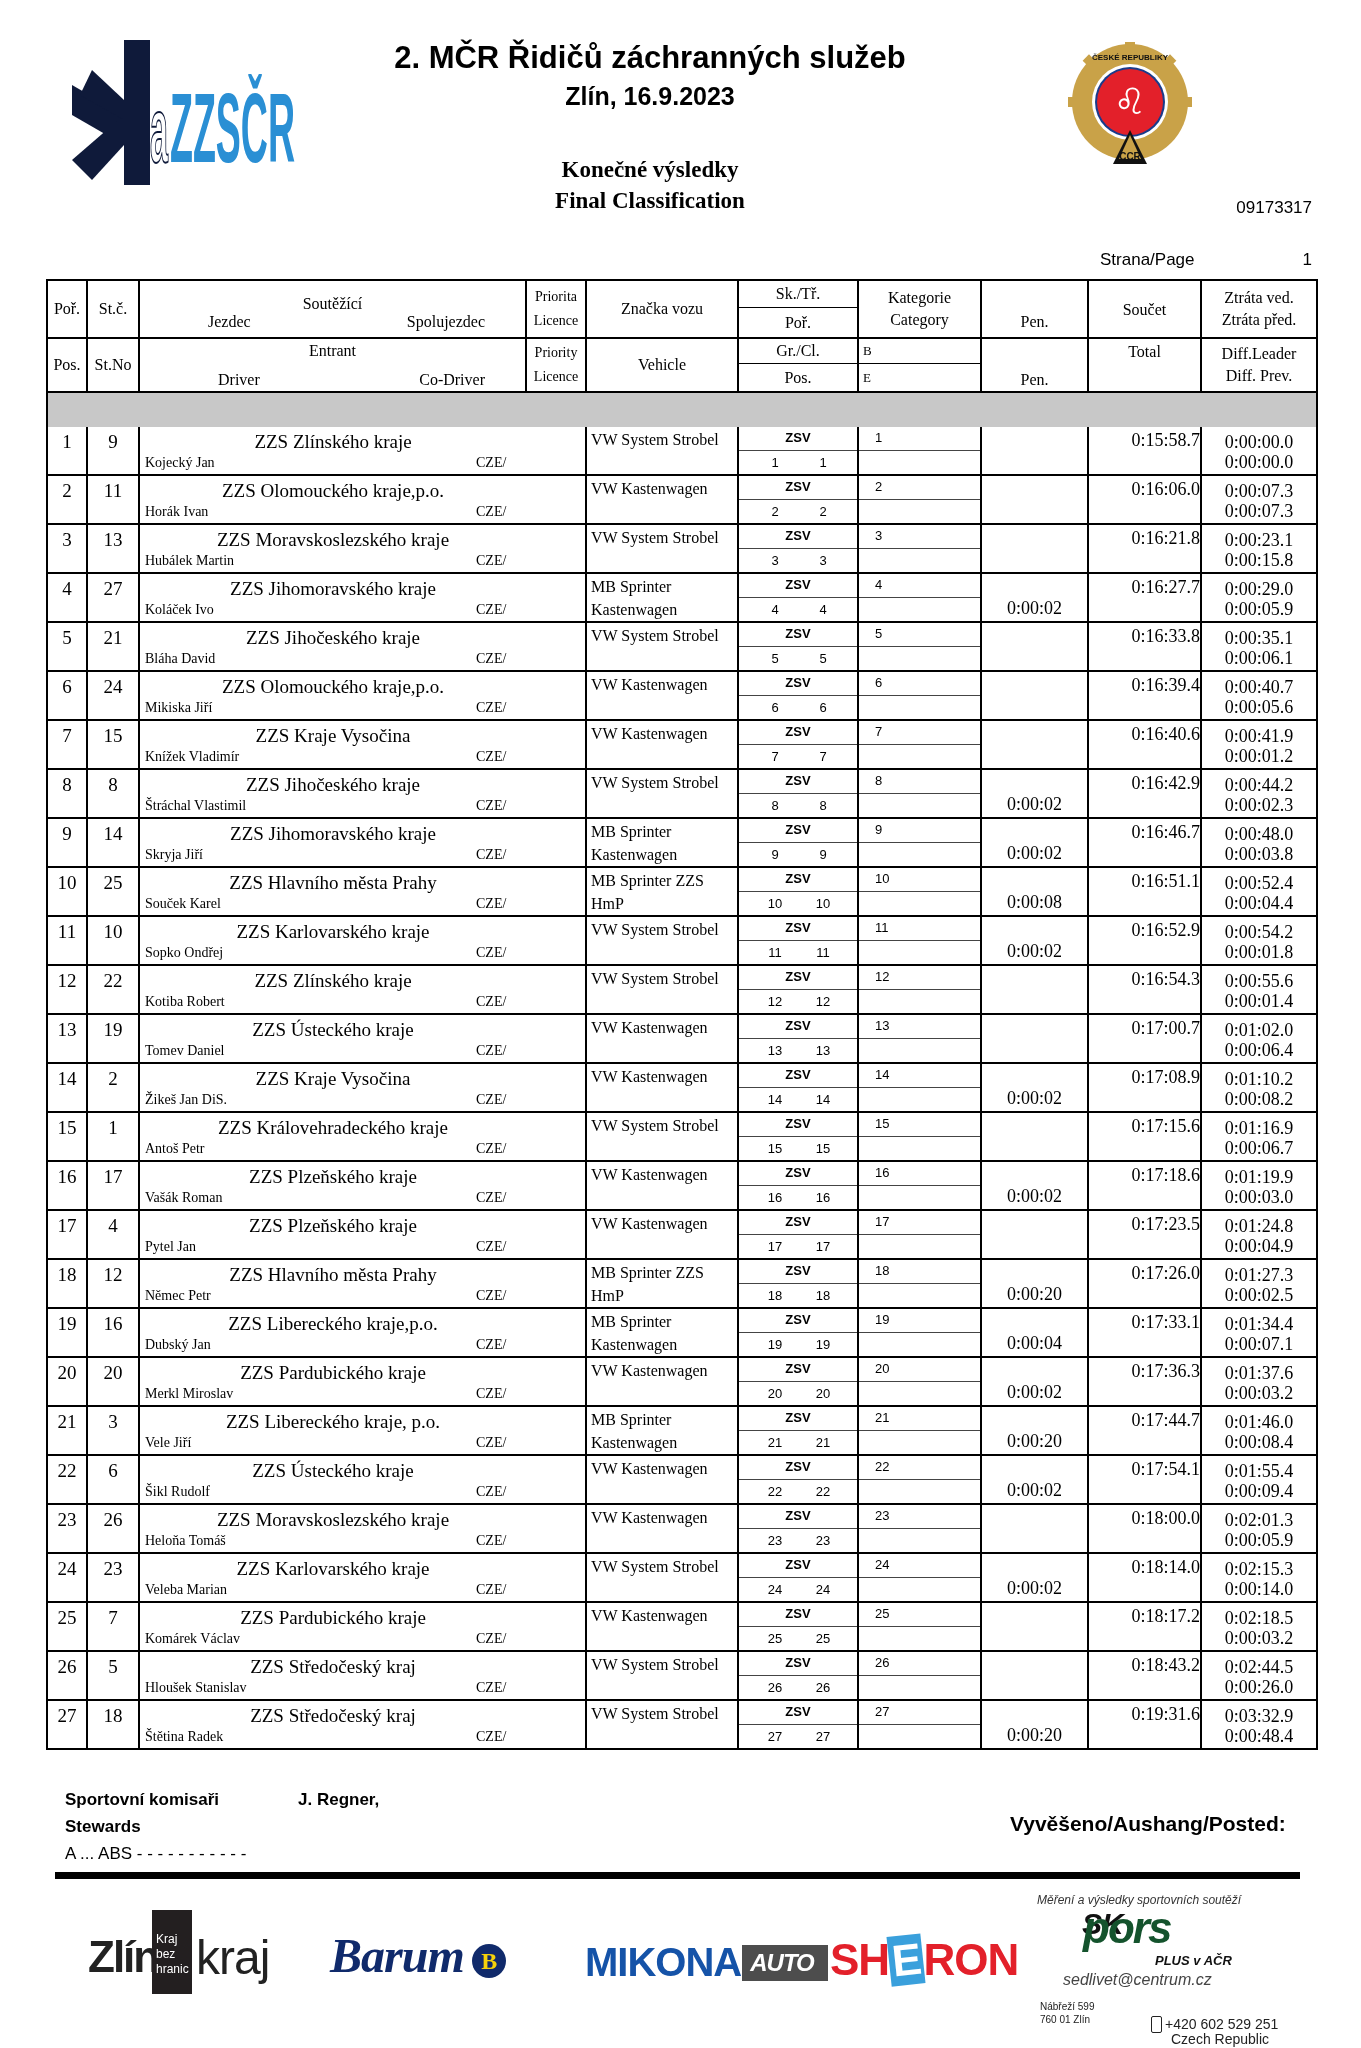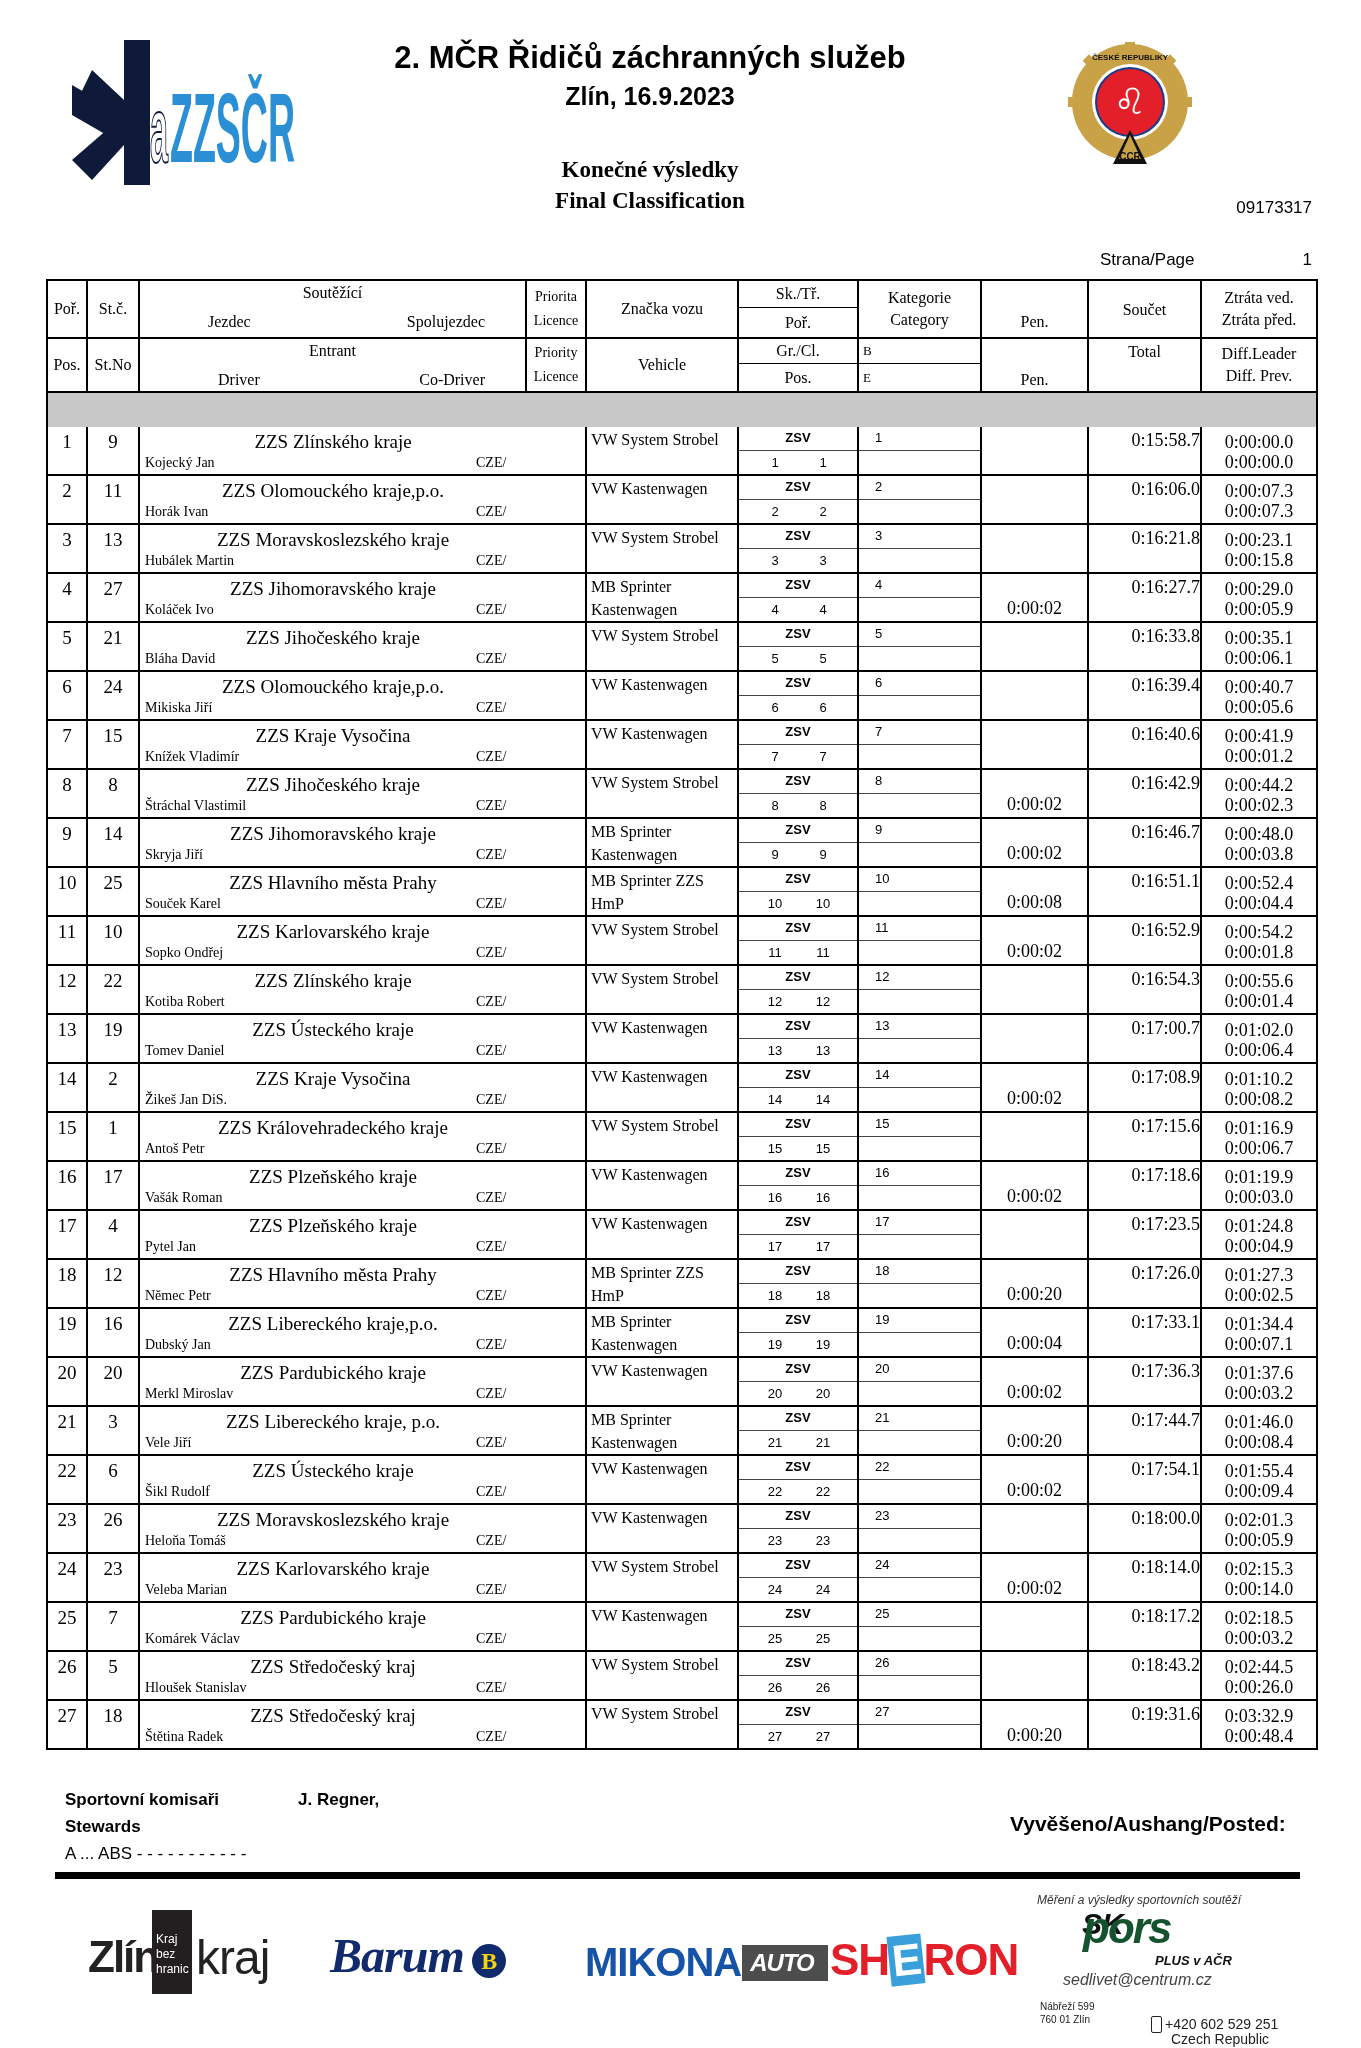--- a/index.html
+++ b/index.html
@@ -135,21 +135,21 @@
         <col style="width:123px">
         <col style="width:107px">
       <col style="width:113px">
         <col style="width:116px">
     </colgroup>
     <tbody>
       <tr class="hdr">
         <td rowspan="2" style="height:56px">Poř.</td>
         <td rowspan="2">St.č.</td>
         <td rowspan="2" style="position:relative">
-          <div style="position:absolute;top:3px;left:0;right:0;">Soutěžící</div>
+          <div style="position:absolute;top:14px;left:0;right:0;">Soutěžící</div>
           <div style="position:absolute;bottom:6px;left:68px">Jezdec</div>
           <div style="position:absolute;bottom:6px;right:40px">Spolujezdec</div>
         </td>
         <td rowspan="2" class="sub">
           <div>Priorita</div>
           <div style="margin-top:8px">Licence</div>
         </td>
         <td rowspan="2">Značka vozu</td>
         <td style="height:26px;border-bottom-width:1px">Sk./Tř.</td>
         <td rowspan="2">

